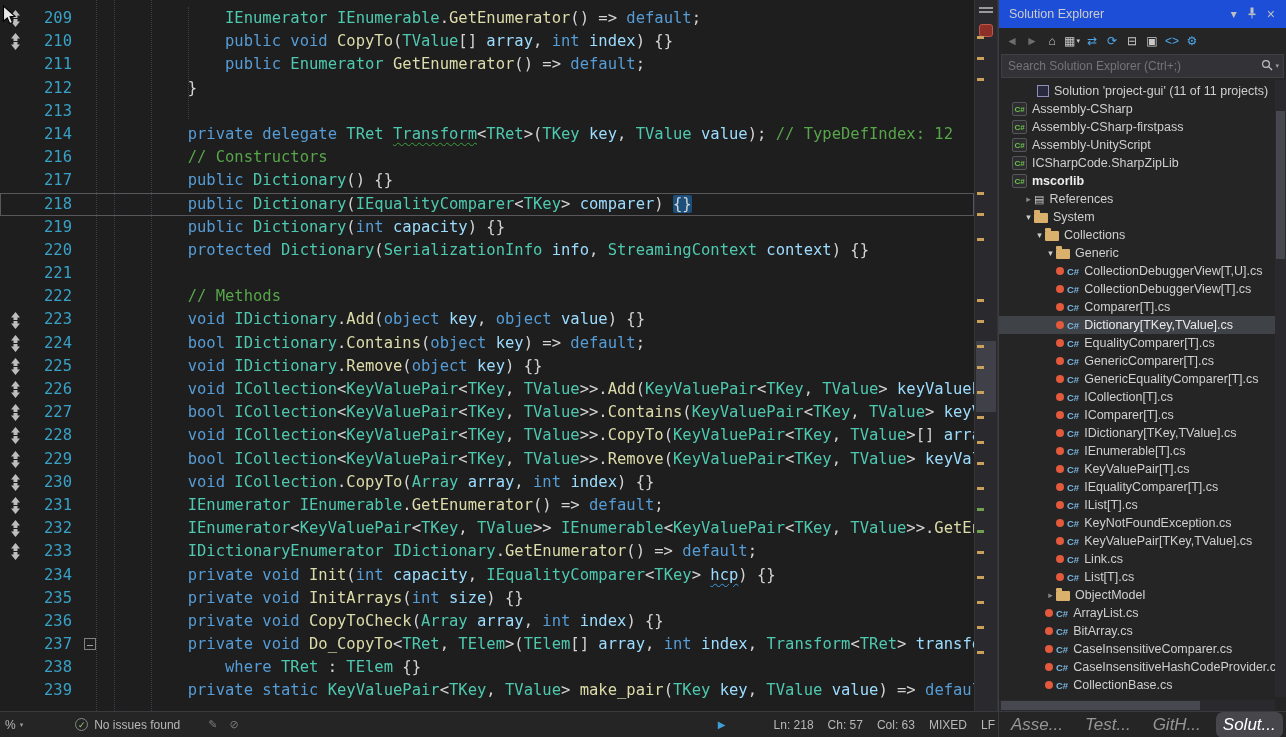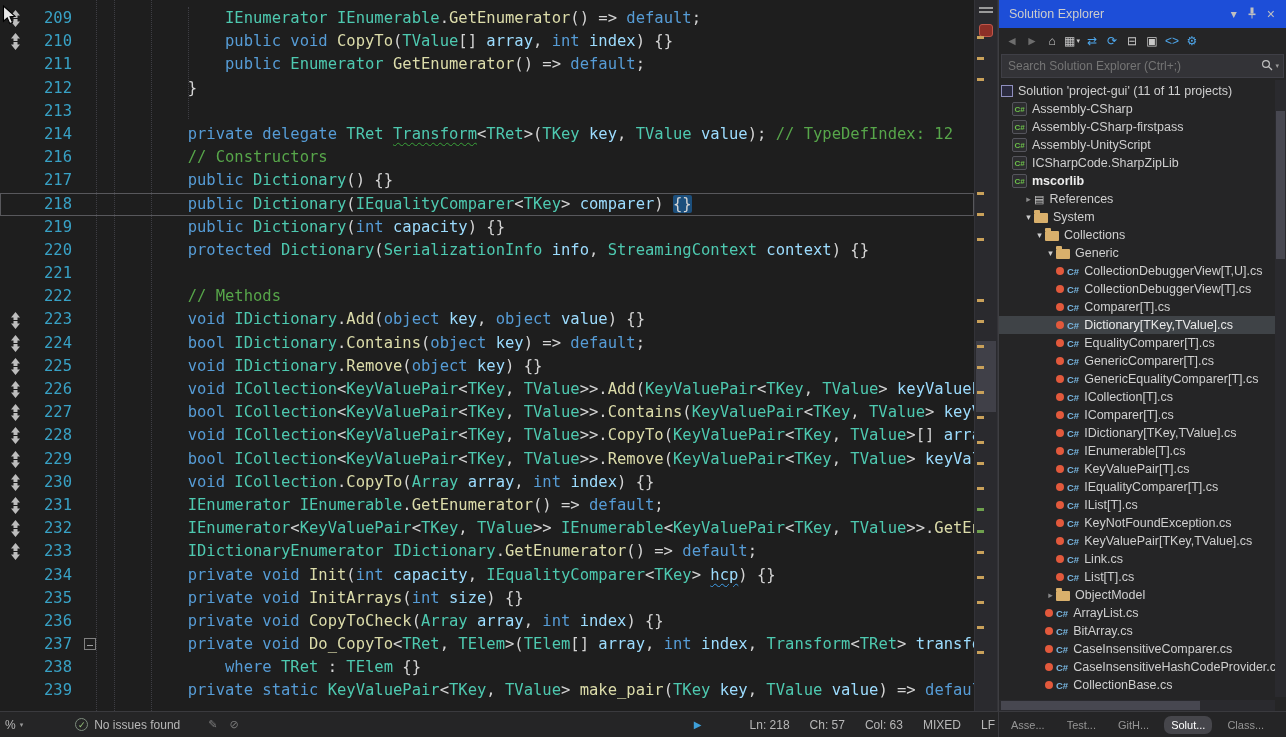--- a/index.html
+++ b/index.html
@@ -75,22 +75,22 @@
   .bottombar{grid-column:1 / 4;grid-row:2;background:#252526;border-top:1px solid #3a3a3e;box-sizing:border-box;display:flex;font-size:12px;color:#b8b8b8;}
   .bb-left{width:998px;flex:none;display:flex;align-items:center;}
   .bb-right{width:288px;flex:none;display:flex;align-items:center;padding-left:5px;gap:8px;border-left:1px solid #3a3a3e;box-sizing:border-box;}
   .zoom{margin-left:5px;display:flex;align-items:center;gap:4px;}
   .zoom .caret{font-size:7px;color:#9a9a9a;}
   .health{margin-left:52px;display:flex;align-items:center;gap:6px;}
   .health-ic{width:13px;height:13px;border-radius:50%;border:1px solid #7d8c7d;color:#9cc97c;font-size:9px;display:flex;align-items:center;justify-content:center;box-sizing:border-box;}
   .misc{margin-left:28px;display:flex;gap:12px;color:#7a7a7a;font-size:11px;}
   .bb-spacer{flex:1;}
   .playic{color:#3e9fd8;font-size:10px;margin-right:48px;}
-  .posgrp{display:flex;gap:20px;margin-right:3px;}
-  .tab{padding:3px 7px;color:#969696;font-size:11px;border-radius:2px;}
+  .posgrp{display:flex;gap:14px;margin-right:3px;}
+  .tab{padding:3px 7px;color:#969696;font-size:17px;border-radius:2px;font-style:italic;}
   .tab.sel{background:#46464b;color:#ffffff;border-radius:7px;}
 
   .cursor-overlay{position:absolute;left:2px;top:5px;z-index:30;}
 </style>
 </head>
 <body>
 
 <div class="app">
 
   <div class="editor">
@@ -233,21 +233,21 @@
       </div>
     <div class="se-search">
       <input placeholder="Search Solution Explorer (Ctrl+;)" style="">
       <span style="margin:0 2px;"><svg width="12" height="12" viewBox="0 0 12 12">
             <circle cx="5" cy="5" r="3.4" fill="none" stroke="#c0c0c0" stroke-width="1.2"></circle>
             <line x1="7.6" y1="7.6" x2="11" y2="11" stroke="#c0c0c0" stroke-width="1.3"></line>
           </svg></span>
       <span style="color:#9a9a9a;font-size:7px;">▾</span>
     </div>
     <div class="se-tree" id="se-tree">
-        <div class="trow" style="padding-left: 2px;">
+        <div class="trow" style="padding-left: 2px; margin-left: 36px;">
           <span class="ticon">
             <span class="icon-sln"></span>
           </span>
           <span class="lbl">Solution 'project-gui' (11 of 11 projects)</span>
         </div>
         <div class="trow" style="padding-left: 13px;">
           <span class="ticon">
             <span class="icon-project">C#</span>
           </span>
           <span class="lbl">Assembly-CSharp</span>

